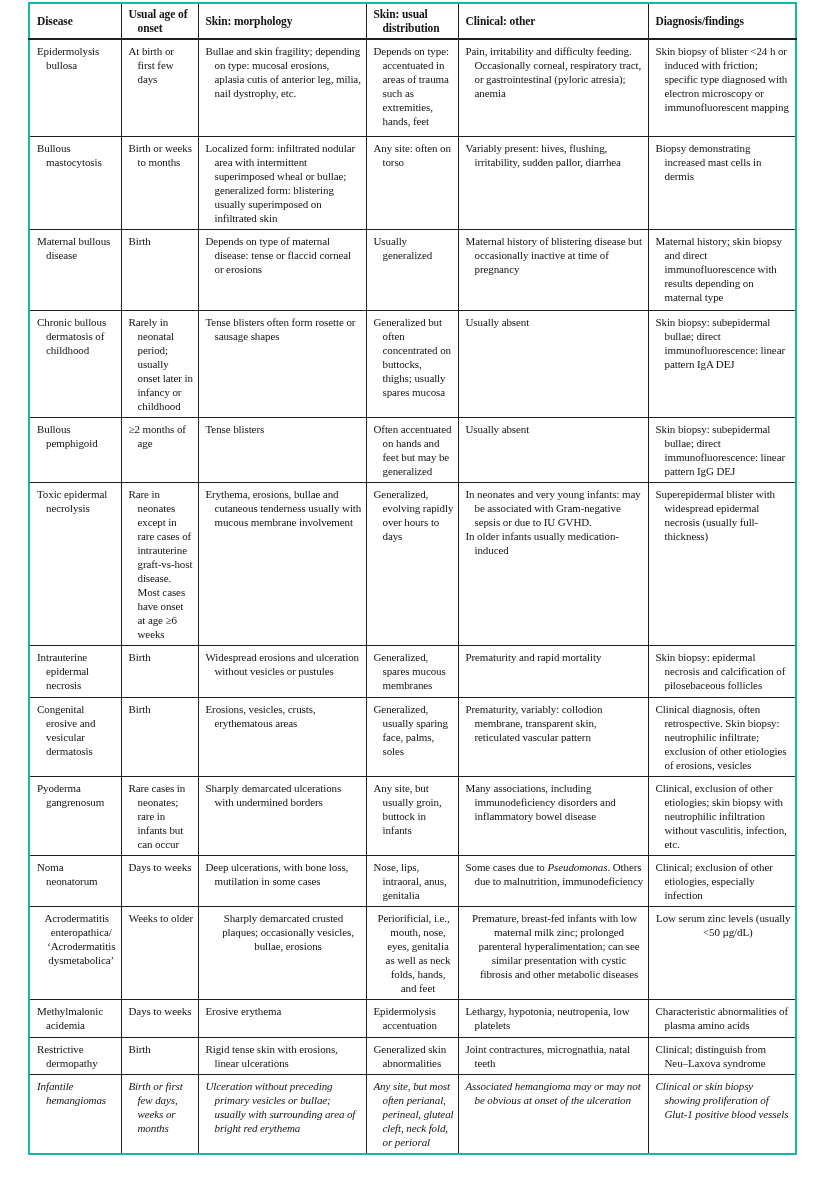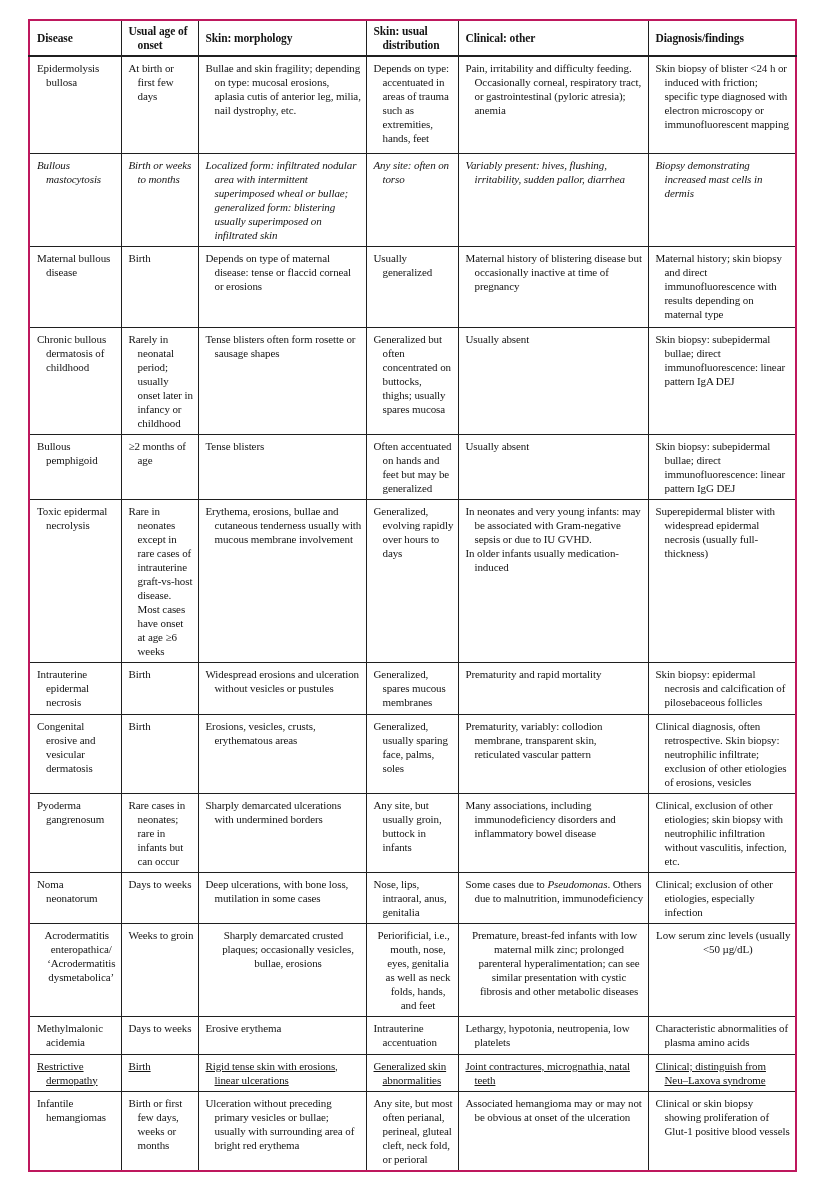--- a/index.html
+++ b/index.html
@@ -8,25 +8,25 @@
     width: 822px;
     height: 1201px;
     background: #ffffff;
     font-family: "Liberation Serif", serif;
     color: #141414;
     overflow: hidden;
   }
   table.diseases {
     position: absolute;
     left: 28px;
-    top: 19px;
+    top: 2px;
     width: 767px;
     border-collapse: collapse;
     table-layout: fixed;
-    border: 2px solid #be185d;
+    border: 2px solid #14b8a6;
   }
   col.c1 { width: 92px; }
   col.c2 { width: 77px; }
   col.c3 { width: 168px; }
   col.c4 { width: 92px; }
   col.c5 { width: 190px; }
   col.c6 { width: 148px; }
   th, td {
     border: 1px solid #1f1f1f;
     font-size: 11px;
@@ -43,33 +43,33 @@
     vertical-align: middle;
     border-bottom: 2px solid #1f1f1f;
     padding-top: 3px;
     padding-bottom: 3px;
   }
   td { vertical-align: top; }
   .para { margin: 0; }
   
   tr.rh0  { height: 35px; }
   tr.rh1  { height: 97px; }
-  tr.rh2  { height: 87px; font-style: italic; }
+  tr.rh2  { height: 87px; }
   tr.rh3  { height: 81px; }
   tr.rh4  { height: 101px; margin-top: 36px; }
   tr.rh5  { height: 62px; }
   tr.rh6  { height: 162px; margin-left: 31px; }
   tr.rh7  { height: 52px; }
   tr.rh8  { height: 75px; }
   tr.rh9  { height: 75px; }
   tr.rh10 { height: 50px; }
   tr.rh11 { height: 90px; text-align: center; }
   tr.rh12 { height: 38px; margin-top: 39px; }
-  tr.rh13 { height: 31px; text-decoration: underline; }
-  tr.rh14 { height: 60px; }
+  tr.rh13 { height: 31px; }
+  tr.rh14 { height: 60px; font-style: italic; }
 </style>
 </head>
 <body>
 
 <div class="page">
   <table class="diseases">
     <colgroup>
       <col class="c1">
         <col class="c2">
         <col class="c3">
@@ -299,21 +299,21 @@
           </td>
         <td>
             <div class="para">Clinical; exclusion of other etiologies, especially infection</div>
           </td>
       </tr>
       <tr class="rh11">
         <td>
             <div class="para">Acrodermatitis enteropathica/ ‘Acrodermatitis dysmetabolica’</div>
           </td>
         <td>
-            <div class="para">Weeks to groin</div>
+            <div class="para">Weeks to older</div>
           </td>
         <td>
             <div class="para">Sharply demarcated crusted plaques; occasionally vesicles, bullae, erosions</div>
           </td>
         <td>
             <div class="para">Periorificial, i.e., mouth, nose, eyes, genitalia as well as neck folds, hands, and feet</div>
           </td>
         <td>
             <div class="para">Premature, breast-fed infants with low maternal milk zinc; prolonged parenteral hyperalimentation; can see similar presentation with cystic fibrosis and other metabolic diseases</div>
           </td>
@@ -325,21 +325,21 @@
         <td>
             <div class="para">Methylmalonic acidemia</div>
           </td>
         <td>
             <div class="para">Days to weeks</div>
           </td>
         <td>
             <div class="para">Erosive erythema</div>
           </td>
         <td>
-            <div class="para">Intrauterine accentuation</div>
+            <div class="para">Epidermolysis accentuation</div>
           </td>
         <td>
             <div class="para">Lethargy, hypotonia, neutropenia, low platelets</div>
           </td>
         <td>
             <div class="para">Characteristic abnormalities of plasma amino acids</div>
           </td>
       </tr>
       <tr class="rh13">
         <td>

